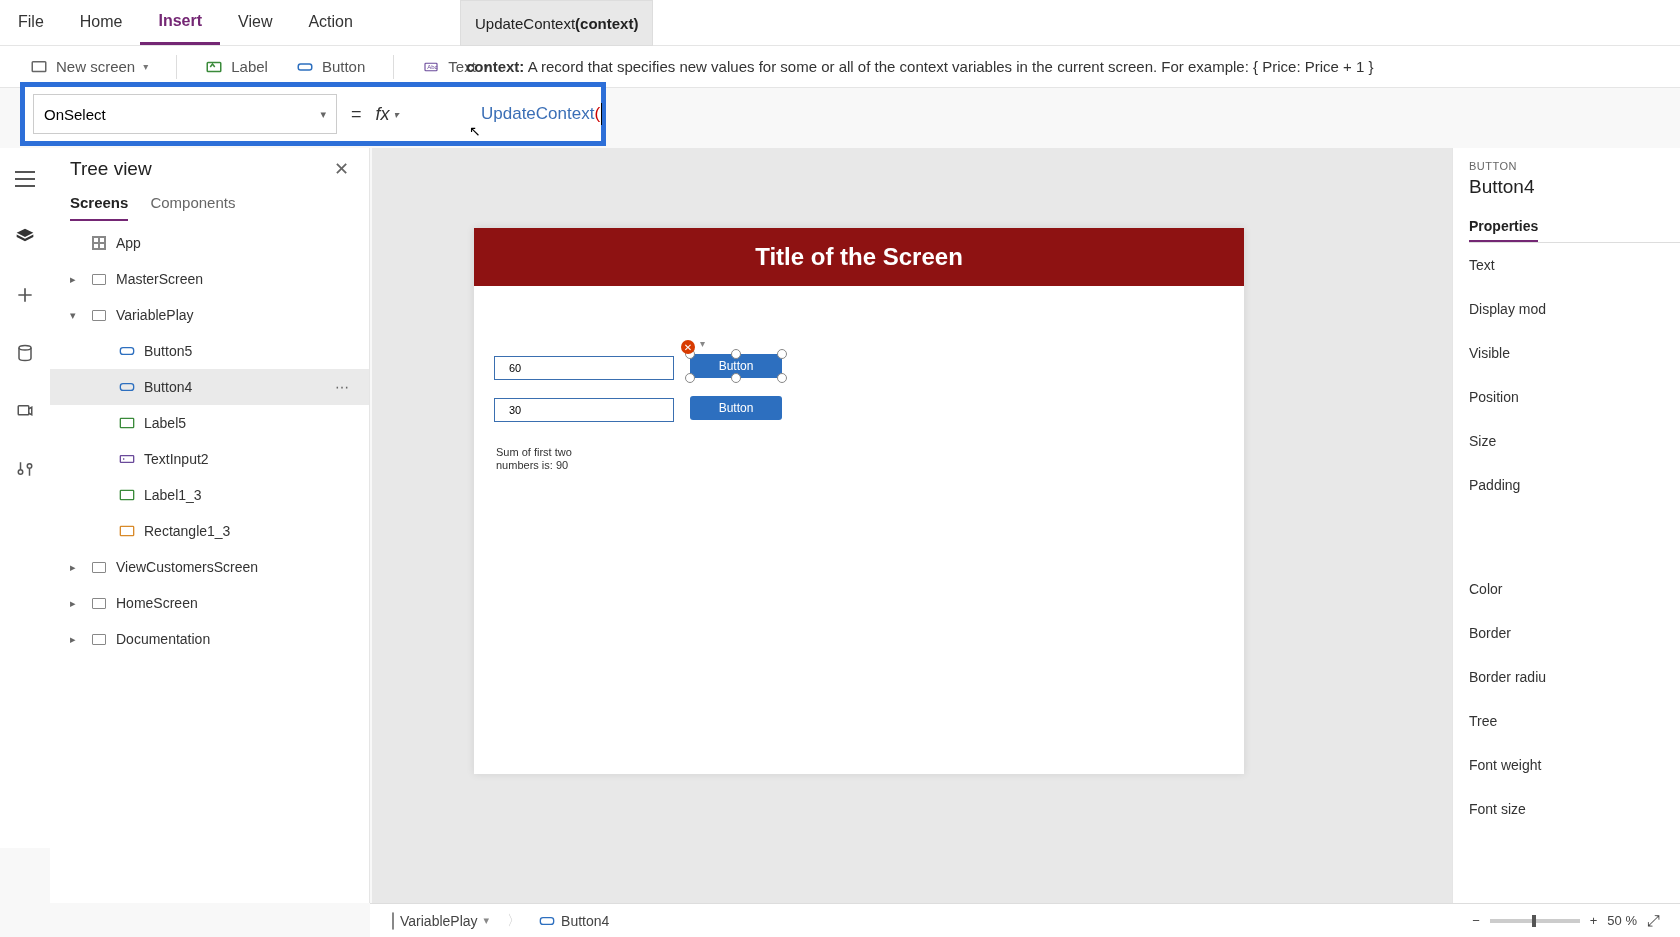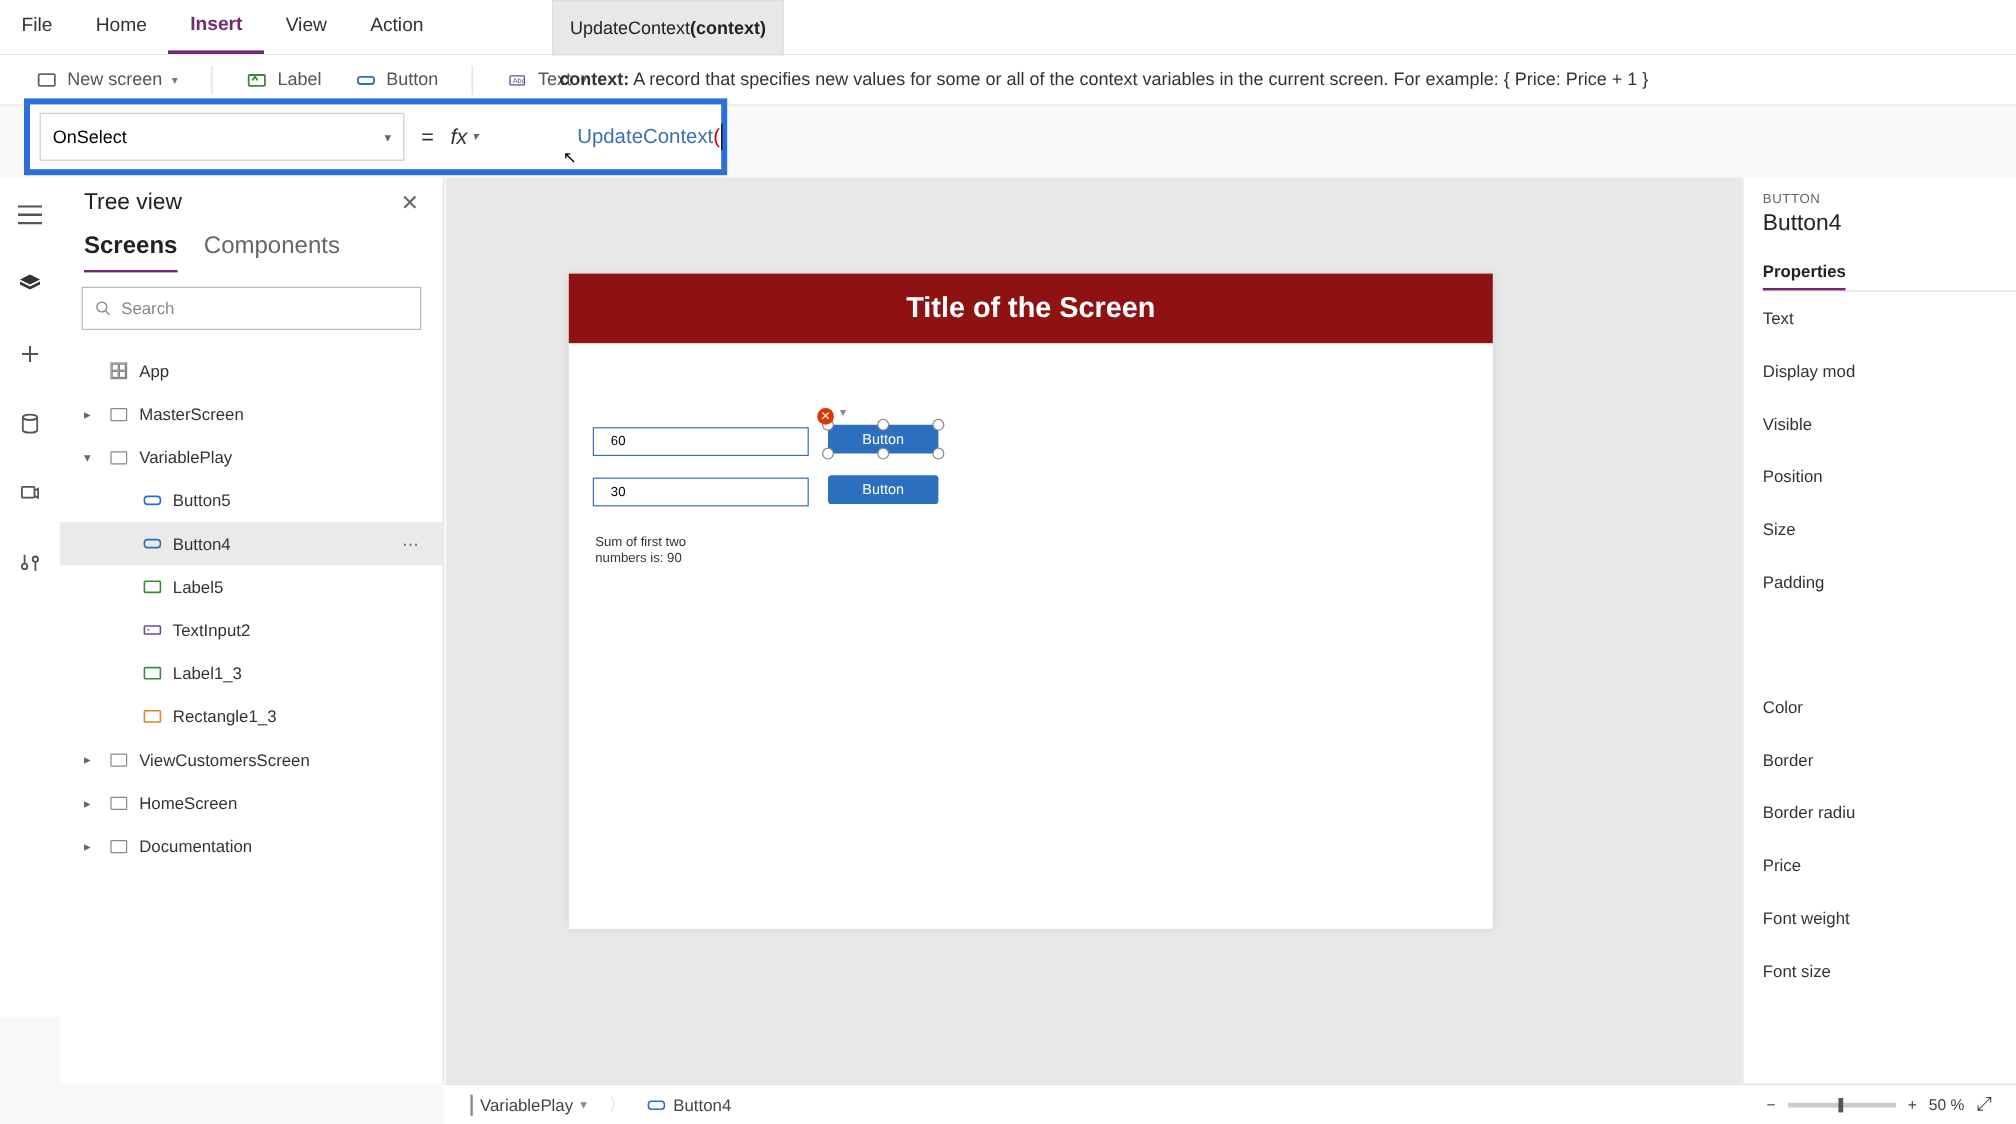--- a/index.html
+++ b/index.html
@@ -40,21 +40,21 @@
 .leftrail { position: absolute; left: 0; top: 148px; width: 50px; height: 700px; background: #fff; display: flex; flex-direction: column; align-items: center; gap: 32px; padding-top: 18px; }
 .leftrail .railbtn { width: 26px; height: 26px; display: flex; align-items: center; justify-content: center; color: #555; cursor: pointer; }
 .leftrail .railbtn.active svg { fill: #333; }
 
 
 .treepanel { position: absolute; left: 50px; top: 148px; width: 320px; bottom: 34px; background: #fff; border-right: 1px solid #e5e5e5; }
 .treepanel .hdr { display: flex; align-items: center; justify-content: space-between; padding: 10px 20px 6px 20px; }
 .treepanel .hdr h2 { font-size: 19px; font-weight: 400; color: #222; }
 .treepanel .hdr .close { font-size: 18px; color: #666; cursor: pointer; }
 .treepanel .tabs { display: flex; gap: 22px; padding: 8px 20px 0 20px; }
-.treepanel .tabs .t { font-size: 20px; color: #666; padding-bottom: 8px; cursor: pointer; }
+.treepanel .tabs .t { font-size: 15px; color: #666; padding-bottom: 8px; cursor: pointer; }
 .treepanel .tabs .t.active { color: #222; font-weight: 600; border-bottom: 2px solid #742774; }
 .search { margin: 12px 18px; height: 36px; border: 1px solid #bbb; display: flex; align-items: center; padding: 0 10px; gap: 8px; color: #888; font-size: 14px; }
 .tree { padding: 4px 0; }
 .node { display: flex; align-items: center; height: 36px; padding-left: 20px; gap: 8px; font-size: 14px; color: #333; cursor: pointer; }
 .node .exp { width: 12px; font-size: 11px; color: #666; }
 .node.indent2 { padding-left: 68px; }
 .node.selected { background: #eaeaea; }
 .node .more { margin-left: auto; margin-right: 18px; color: #666; letter-spacing: 2px; }
 .node .ico { width: 18px; height: 16px; display: inline-flex; align-items: center; justify-content: center; }
 .ico-screen { border: 1.5px solid #888; width: 14px; height: 11px; border-radius: 1px; }
@@ -205,27 +205,20 @@
 
 <div class="treepanel">
   <div class="hdr">
     <h2>Tree view</h2>
     <span class="close">✕</span>
   </div>
   <div class="tabs">
     <div class="t active">Screens</div>
     <div class="t">Components</div>
   </div>
-  <div class="search">
-    <svg width="14" height="14" viewBox="0 0 24 24" fill="none" stroke="#888" stroke-width="2">
-        <circle cx="10" cy="10" r="7"></circle>
-        <path d="M21 21l-6-6"></path>
-      </svg>
-    <span>Search</span>
-  </div>
   <div class="tree">
     <div class="node">
       <span class="exp"></span>
       <span class="ico">
           <span class="ico-app">
             <span></span>
             <span></span>
             <span></span>
             <span></span>
           </span>
@@ -356,21 +349,21 @@
   <div class="prow">Text</div>
   <div class="prow">Display mod</div>
   <div class="prow">Visible</div>
   <div class="prow">Position</div>
   <div class="prow">Size</div>
   <div class="prow">Padding</div>
   <div style="height:60px"></div>
   <div class="prow">Color</div>
   <div class="prow">Border</div>
   <div class="prow">Border radiu</div>
-  <div class="prow">Price</div>
+  <div class="prow">Tree</div>
   <div class="prow">Font weight</div>
   <div class="prow">Font size</div>
 </div>
 
 <div class="statusbar">
   <div class="crumb">
     <span class="ico"><span class="ico-screen"></span></span>
     <span>VariablePlay</span>
     <span class="chev">▾</span>
   </div>

